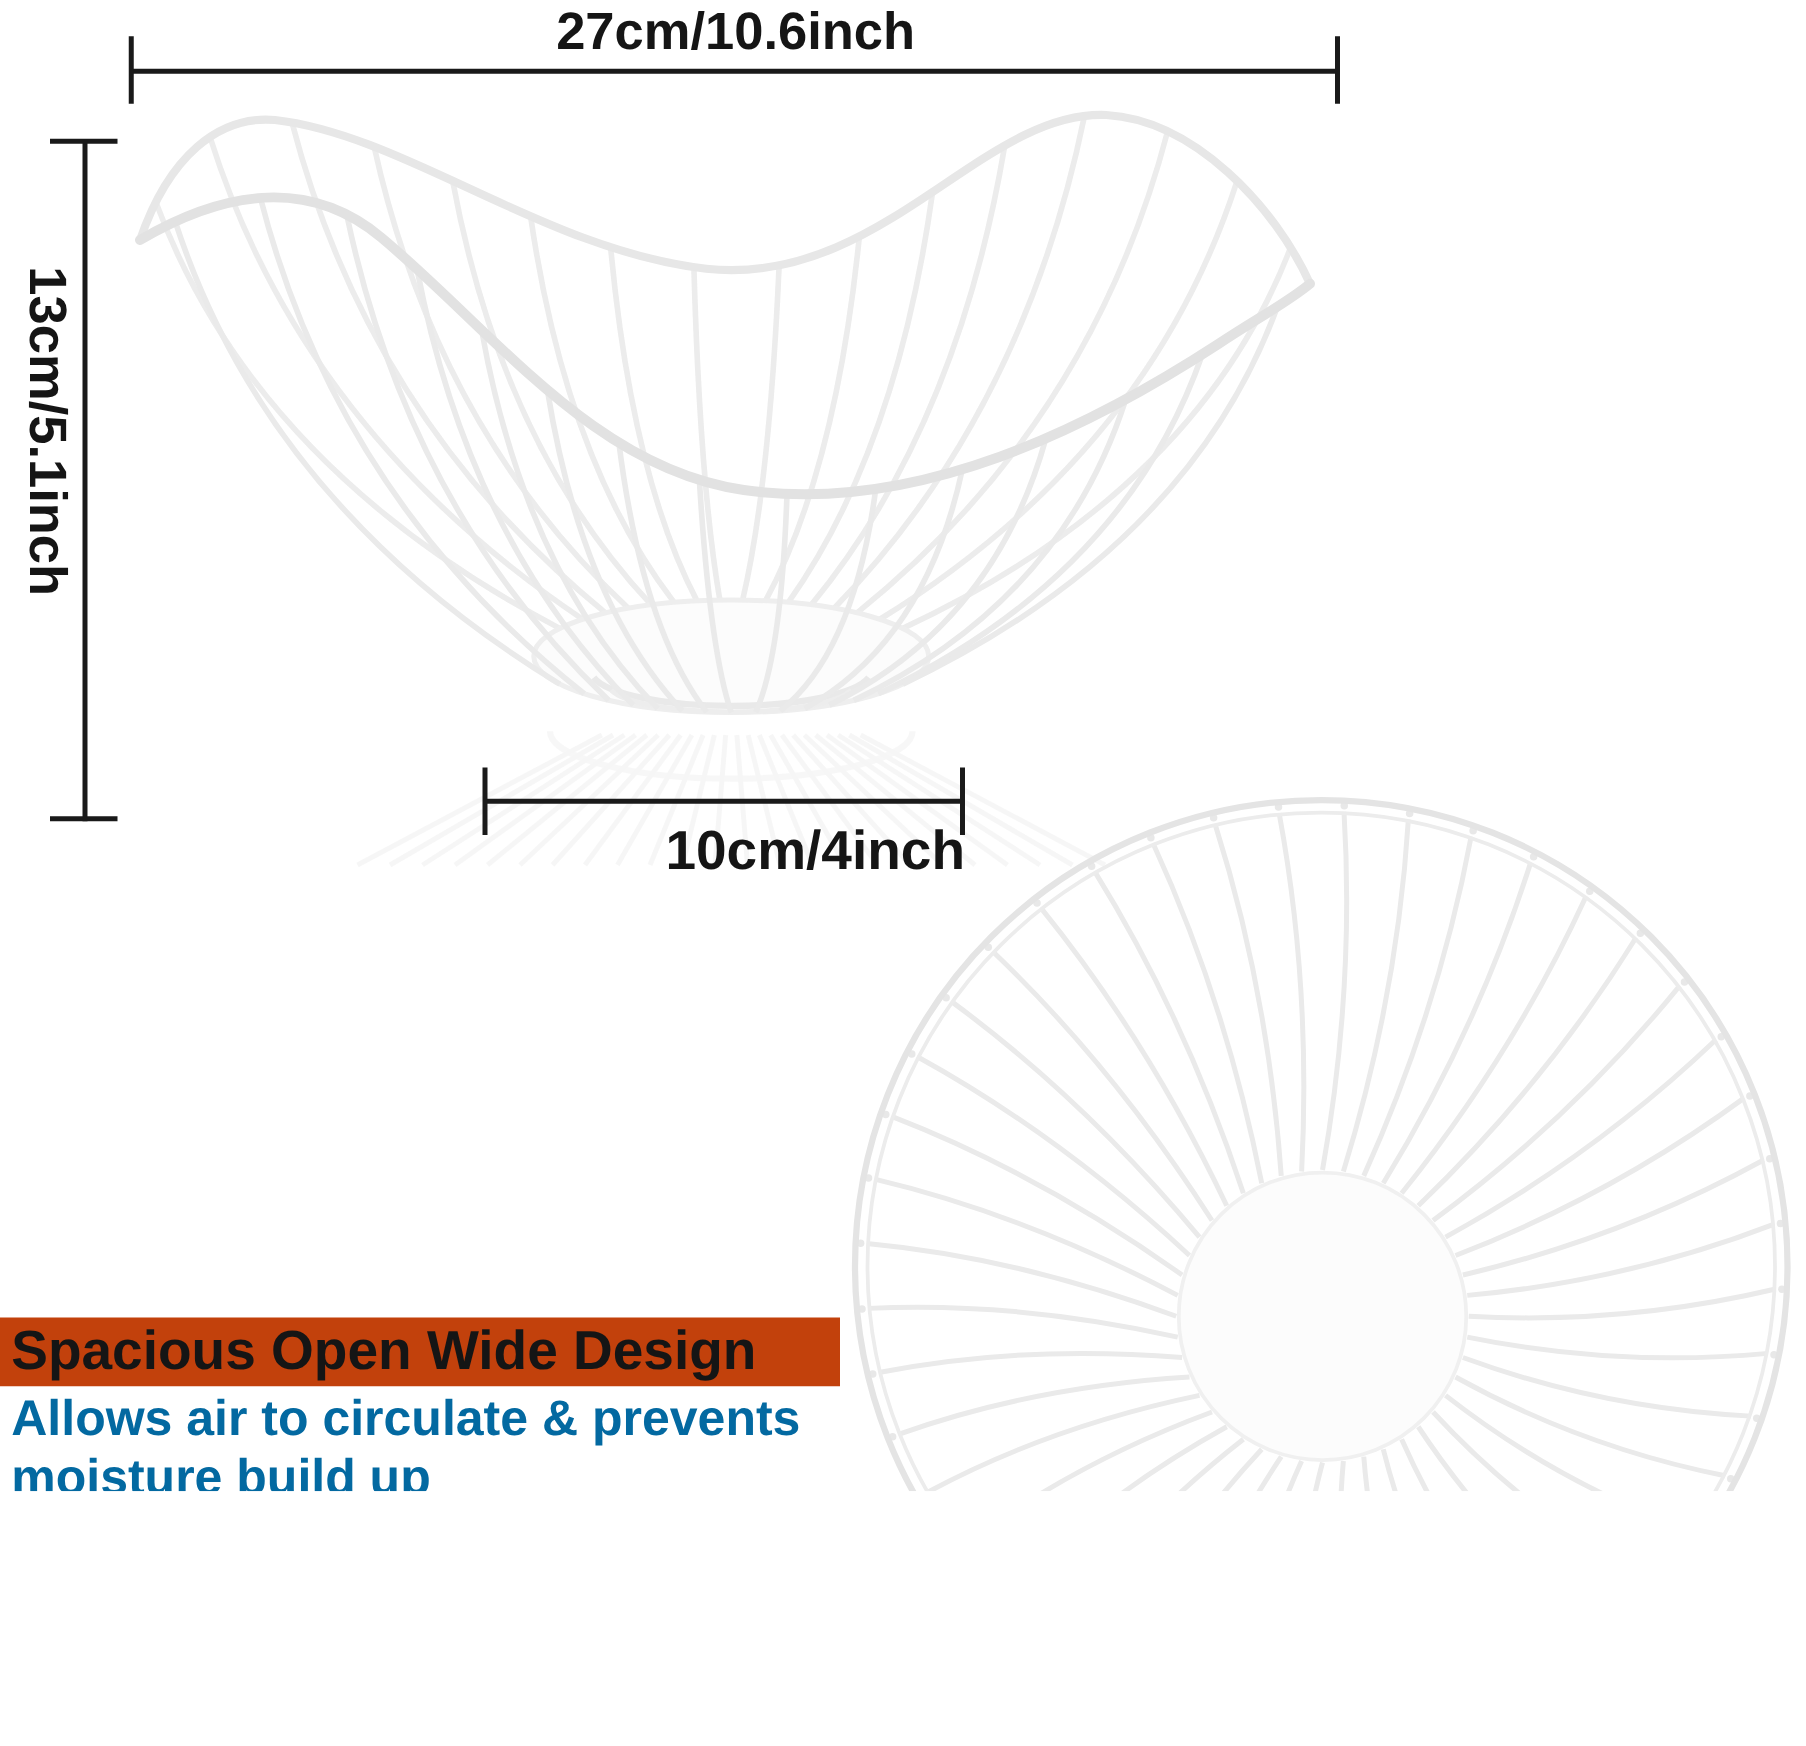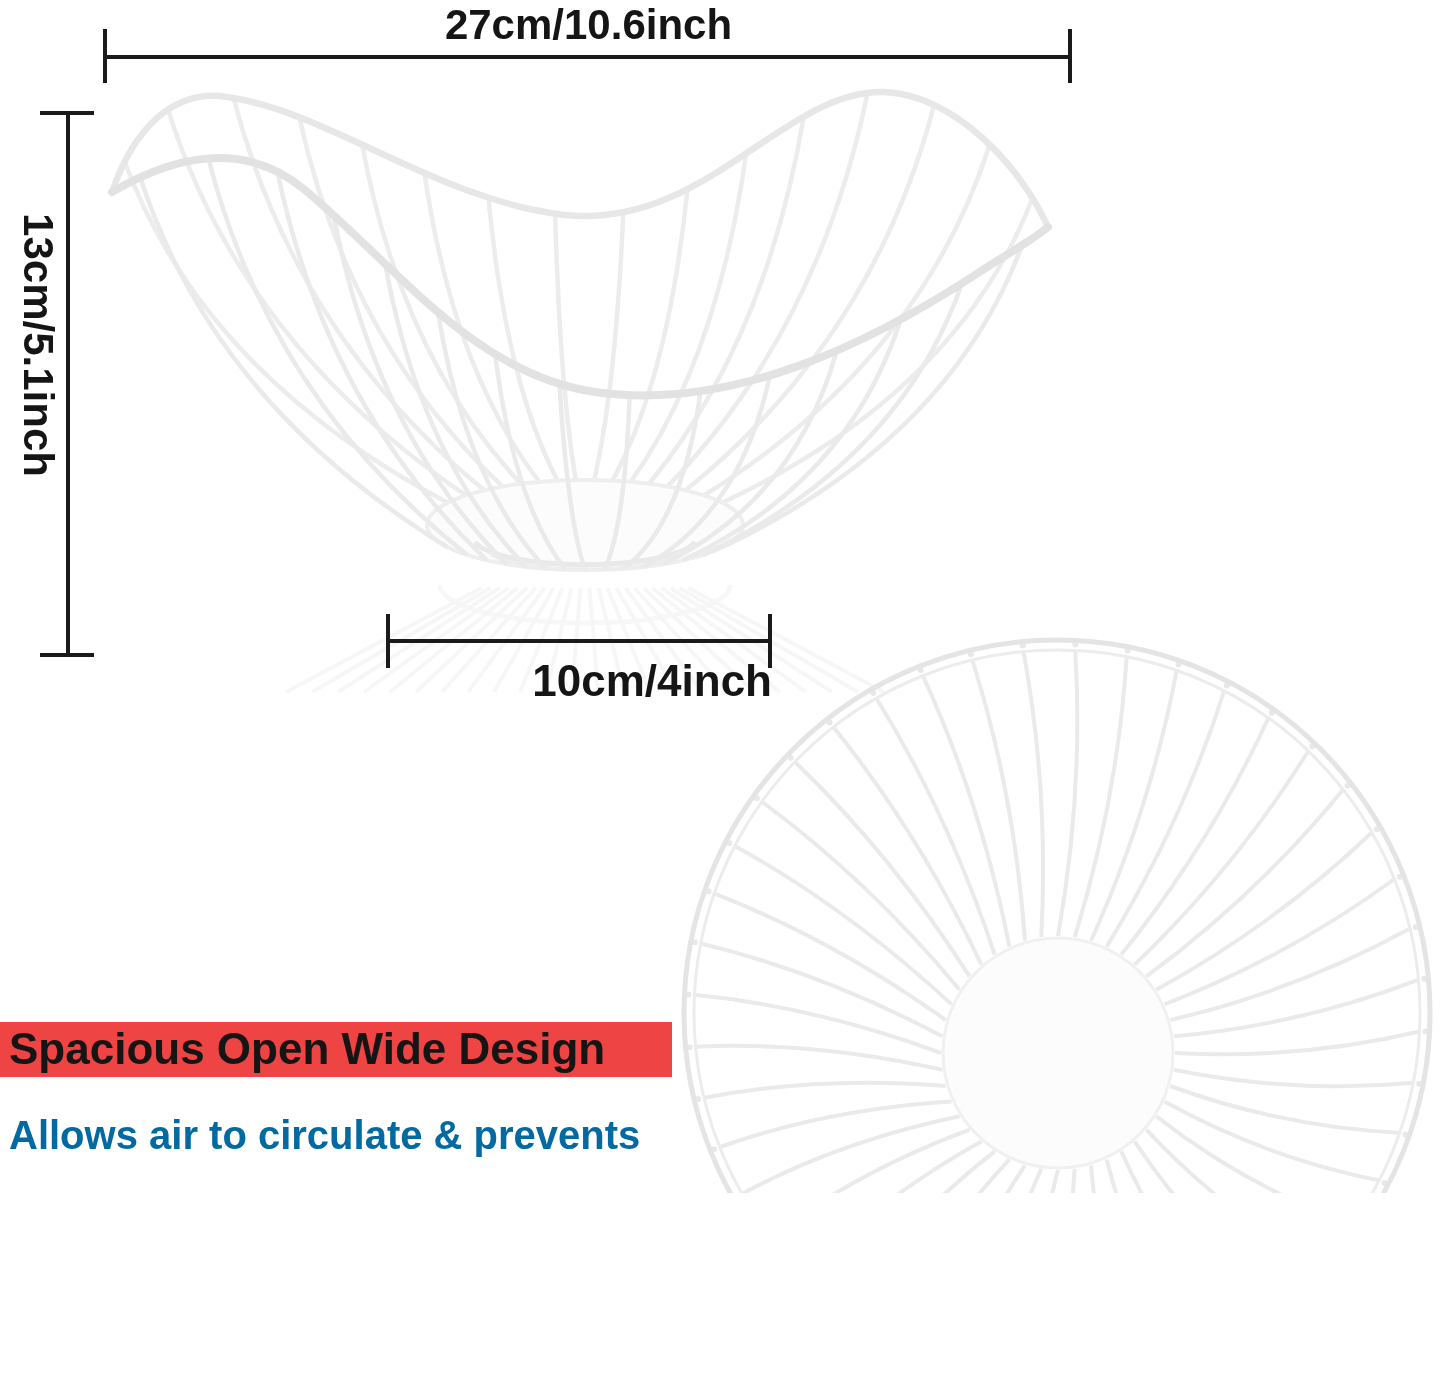--- a/index.html
+++ b/index.html
@@ -218,21 +218,22 @@
   </div>
 
   <div>
     <div class="dim h" style="left: 388px; top: 639px; width: 384px; background: rgb(26, 26, 26);"></div>
     <div class="dim tickv" style="left: 386px; top: 614px; background: rgb(26, 26, 26);"></div>
     <div class="dim tickv" style="left: 768px; top: 614px; background: rgb(26, 26, 26);"></div>
     <div class="dim-label" style="left: 388px; top: 656px; width: 384px; text-align: right; font-size: 44px; color: rgb(21, 21, 21);">10cm/4inch</div>
   </div>
 
   <div>
-    <div class="hl" style="background: #ef4444; color: rgb(21, 21, 21);">
+    <div class="hl" style="background: #c2410c; color: rgb(21, 21, 21); margin-top: 32px;">
       <span>Spacious Open Wide Design</span>
     </div>
     <div class="desc" style="color: #0369a1; margin-top: 28px;">
       <div>Allows air to circulate &amp; prevents</div>
+      <div>moisture build up</div>
     </div>
   </div>
 
 </div>
 
 </body></html>

